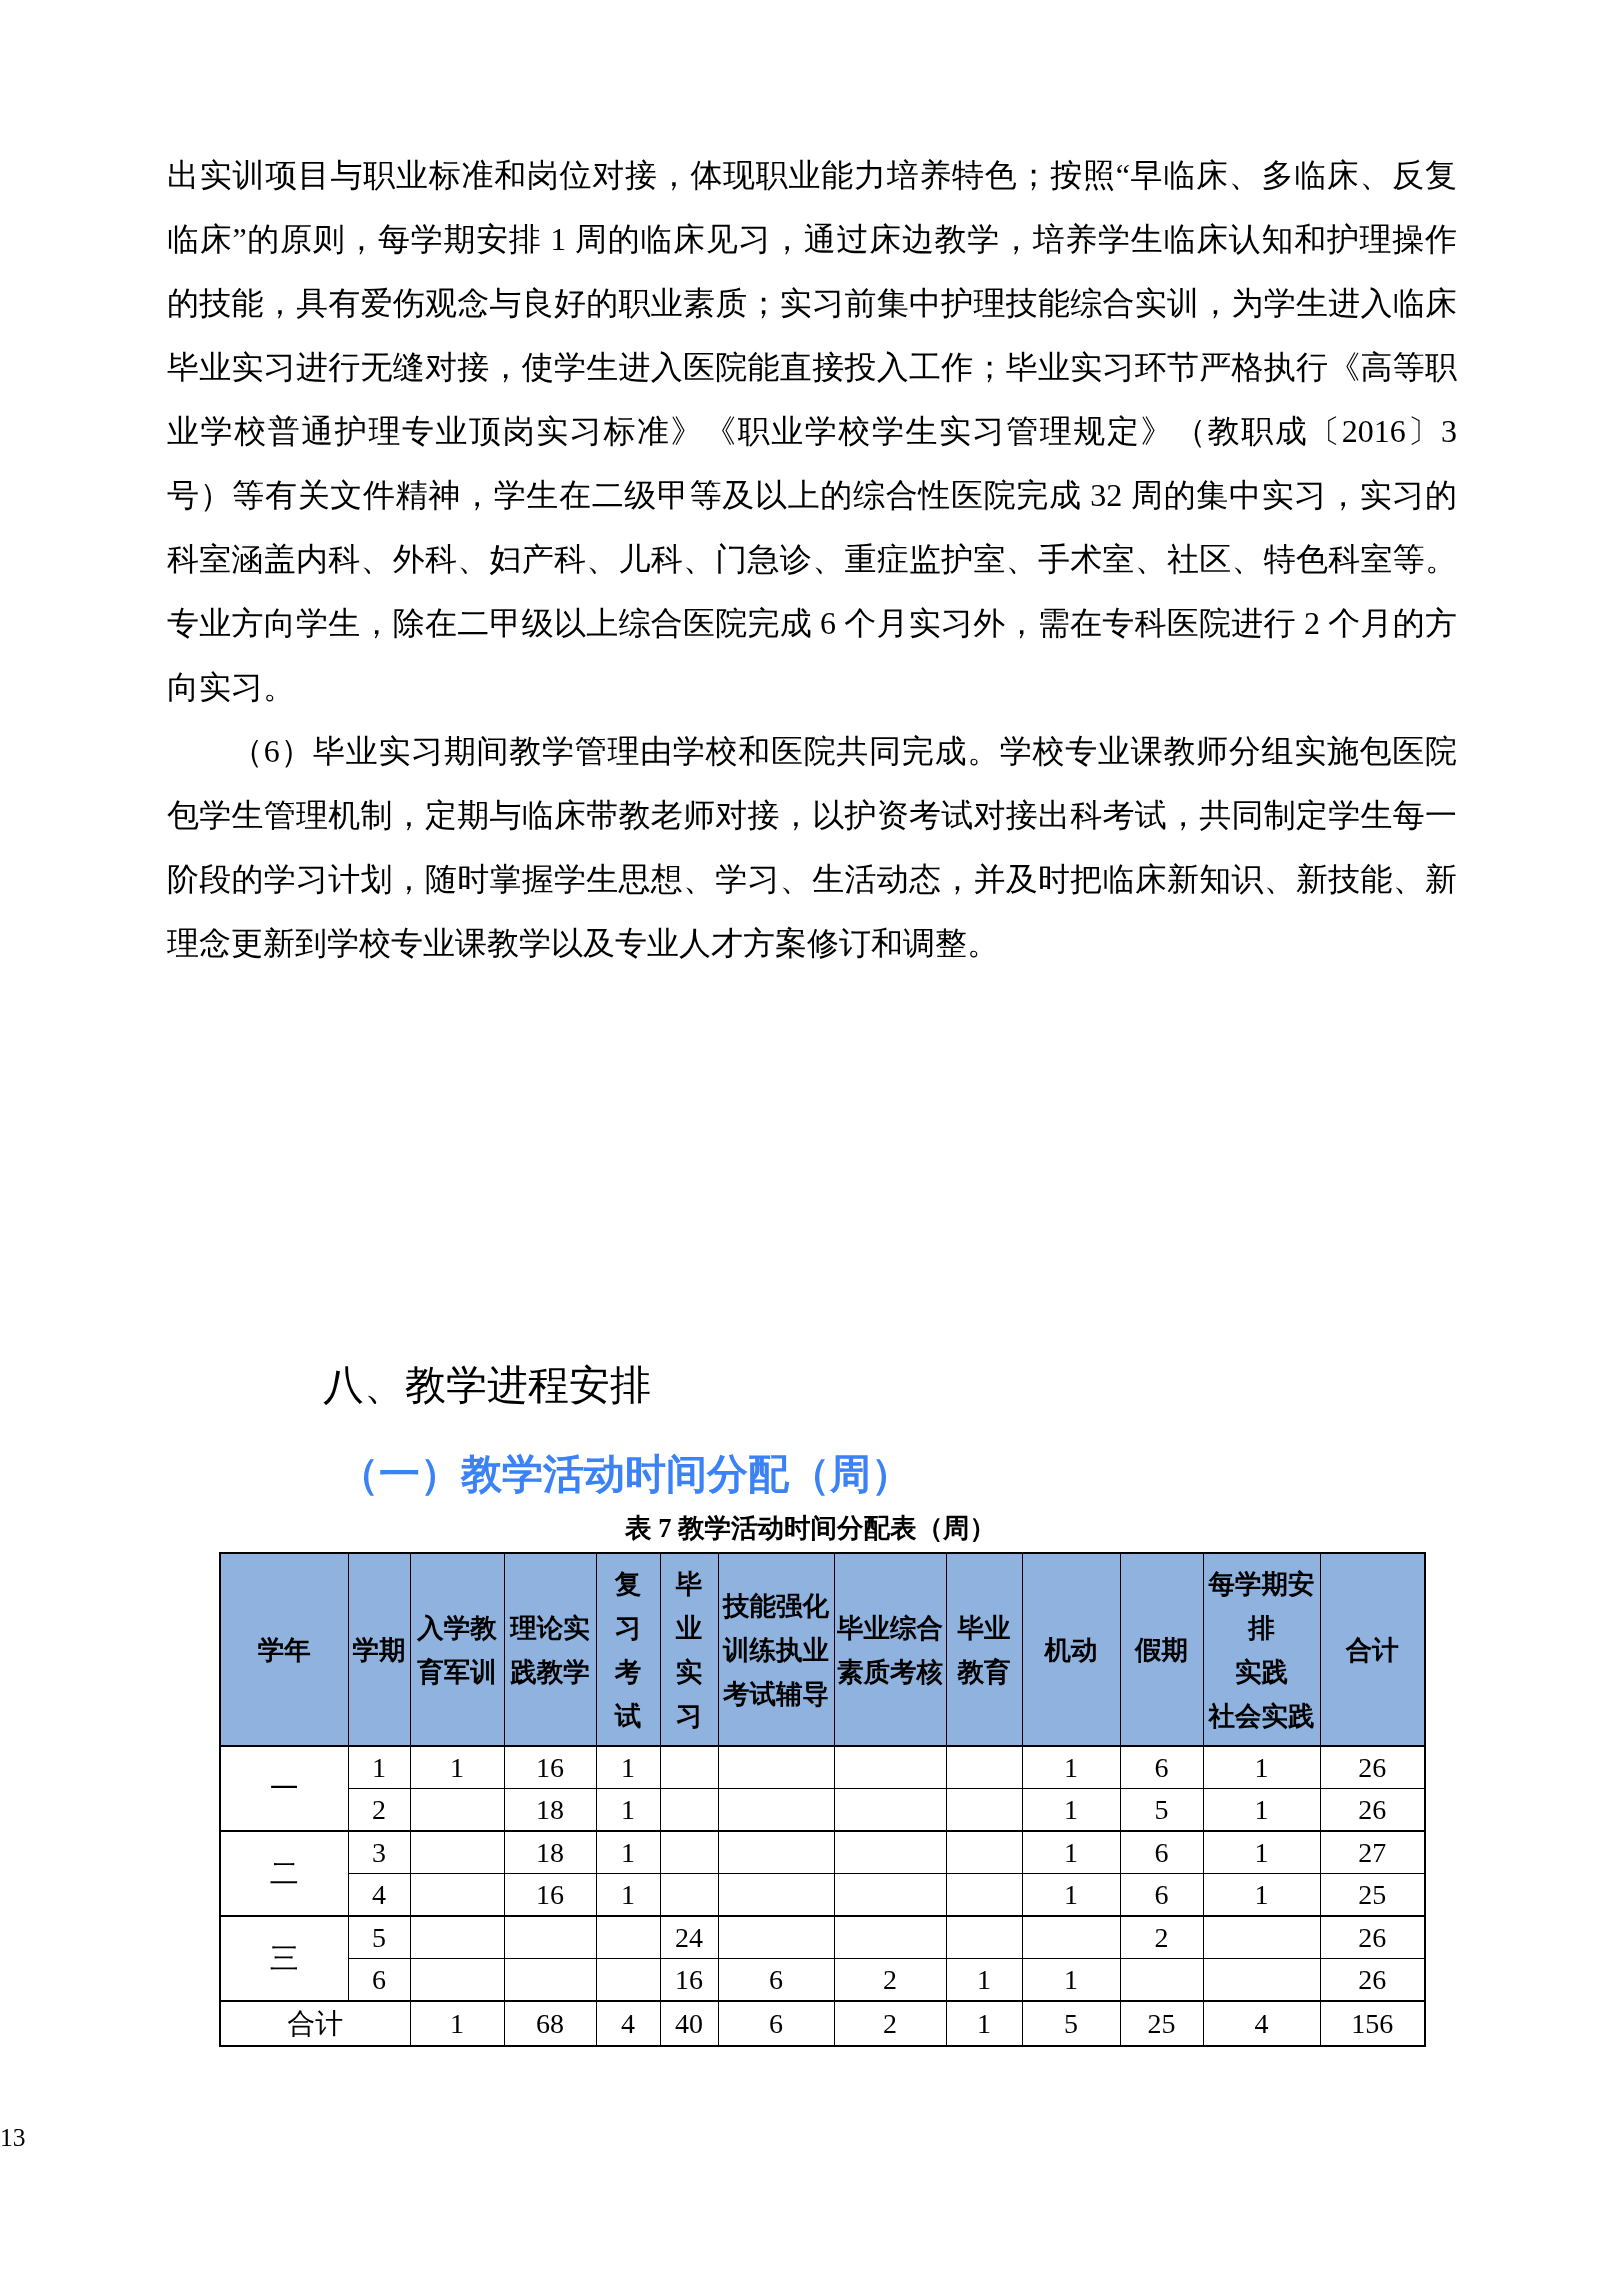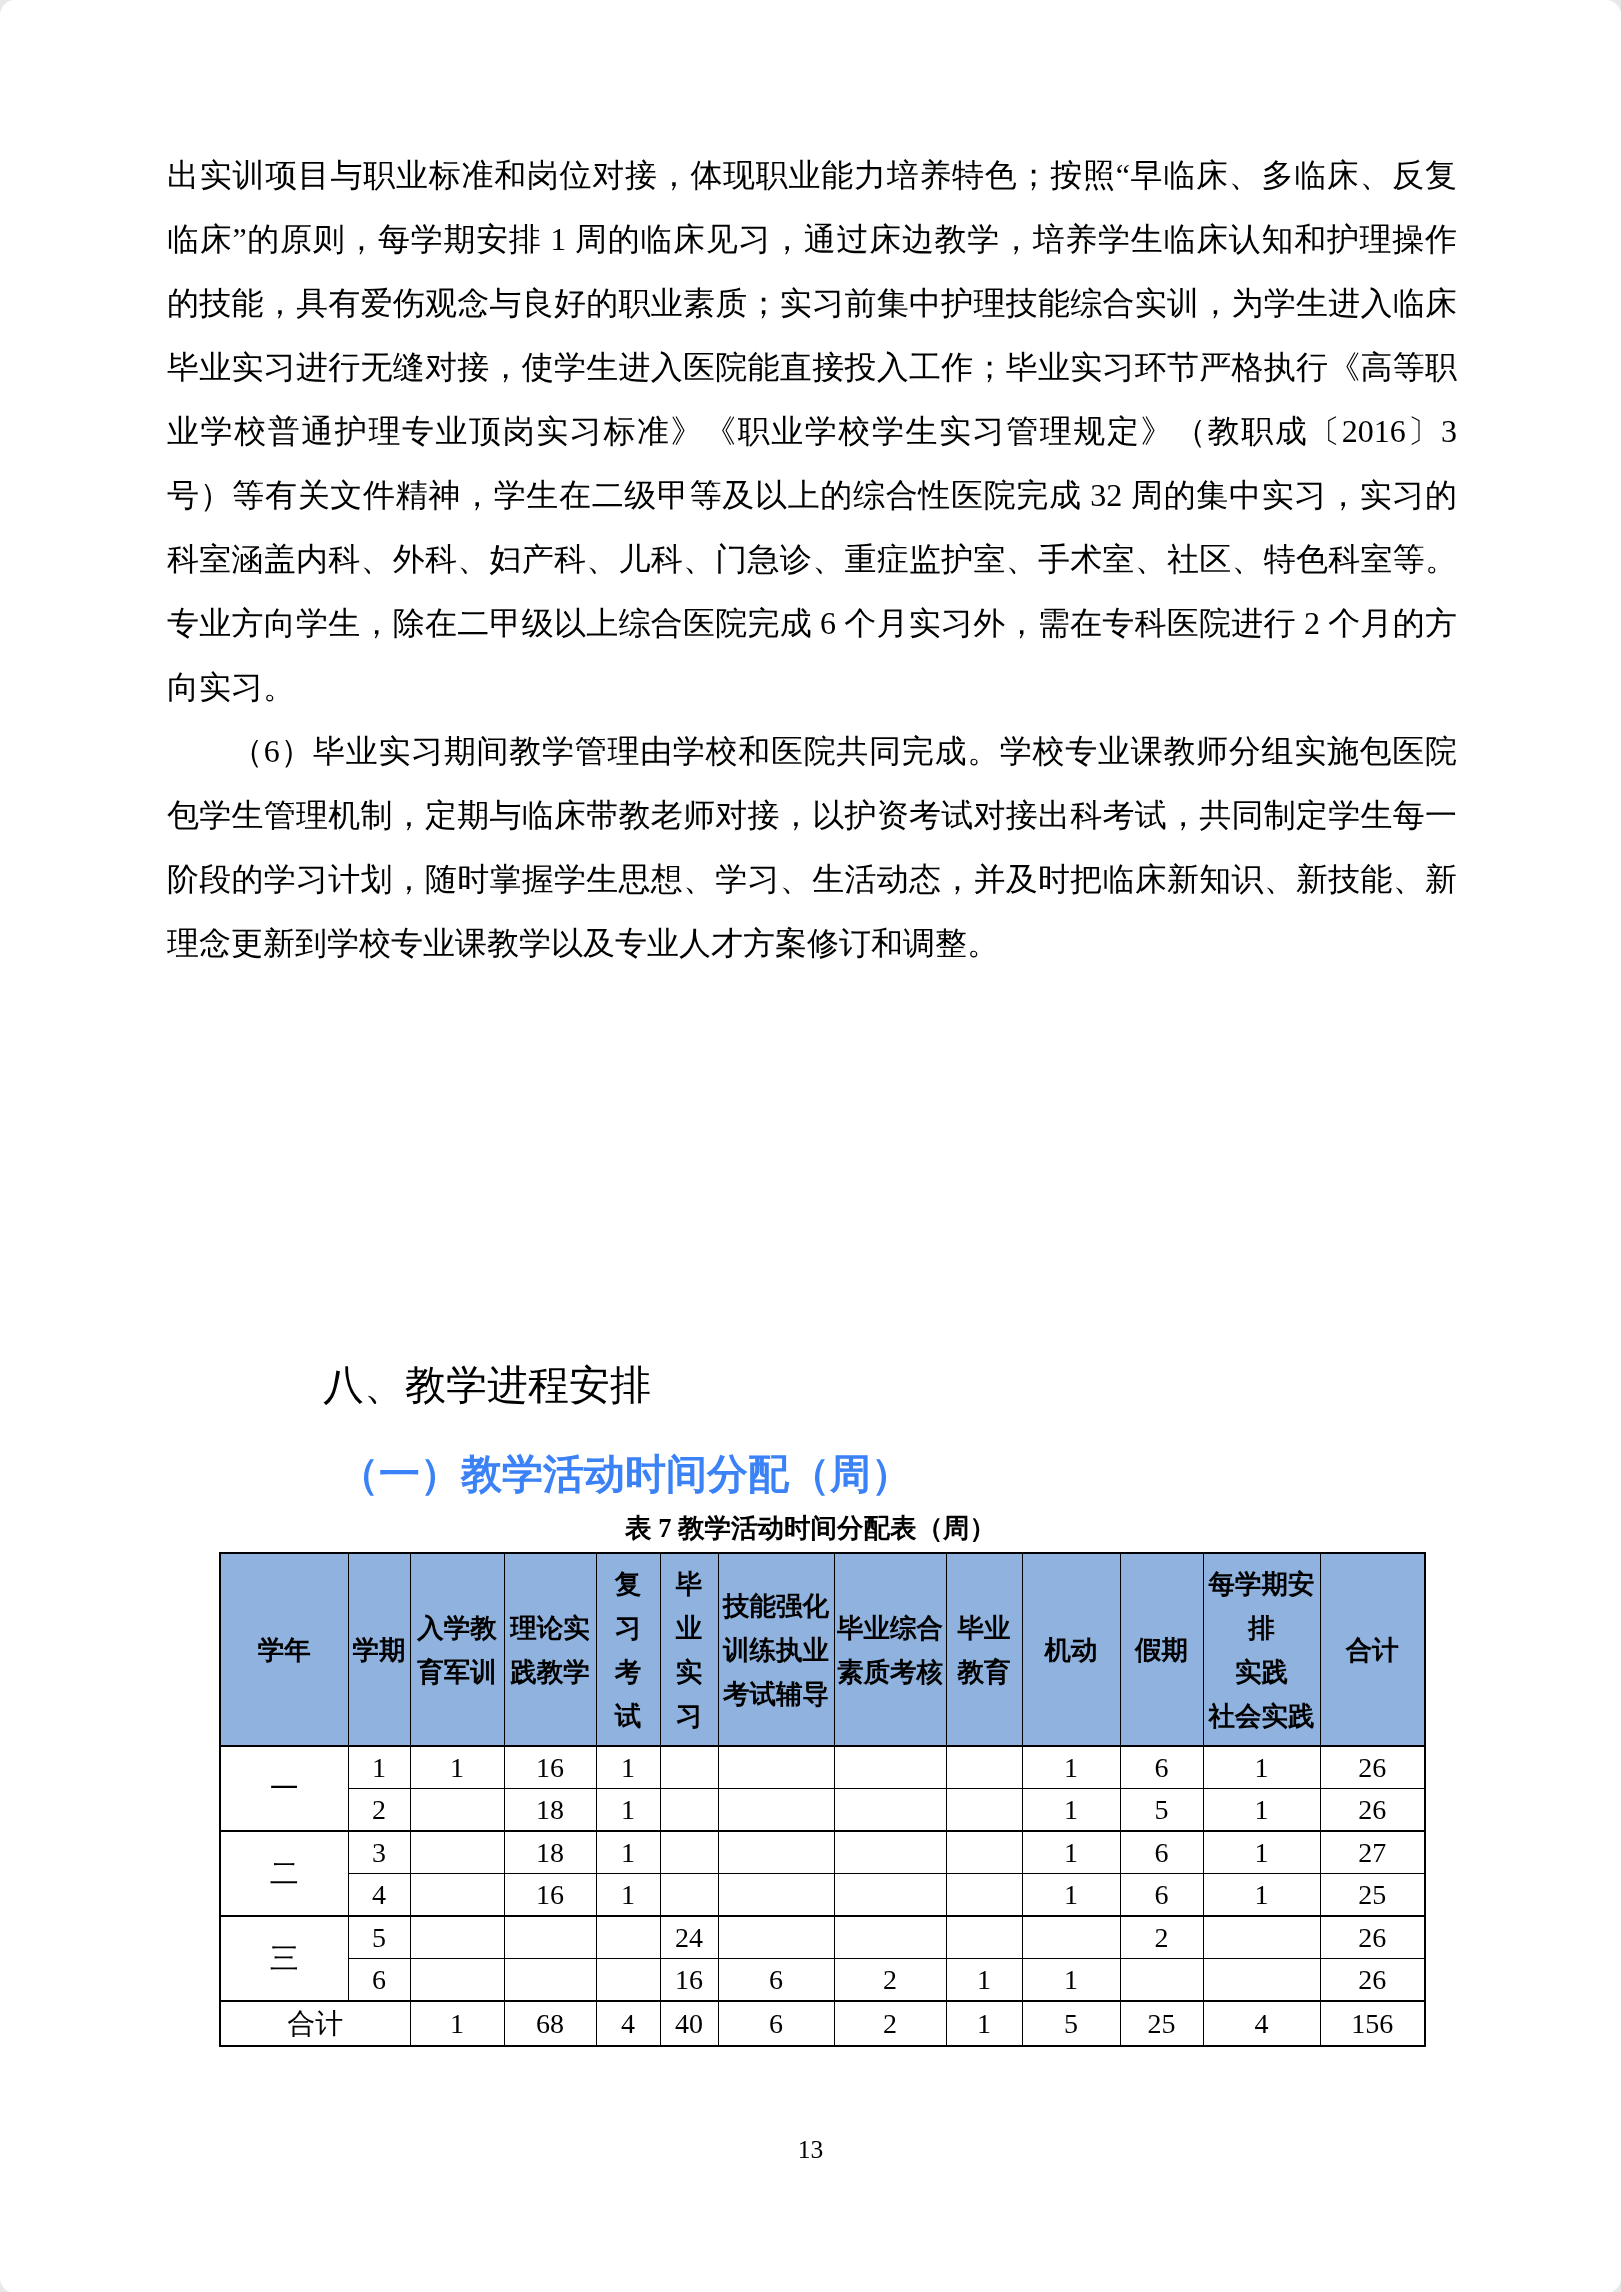--- a/index.html
+++ b/index.html
@@ -3,21 +3,20 @@
 <meta charset="utf-8">
 <style>
   html,body{margin:0;padding:0;background:#e8e8e8;}
   .page{
     position:relative;
     width:1621px;height:2293px;
     background:#ffffff;
     margin:0 auto;
     overflow:hidden;
     color:#000;
-    border-radius:15px;
   }
   
   .body-text{
     position:absolute;
     left:167px;top:143px;
     width:1290px;
     font-family:"Liberation Serif","DejaVu Serif",serif;
     font-size:32px;
     line-height:64px;
     text-align:justify;
@@ -94,25 +93,23 @@
   table.schedule td.year{font-size:29px;}
   table.schedule tr.year-start td{border-top:2.5px solid #000;}
   table.schedule tr.total-row td{
     border-top:2.9px solid #000;
     height:43px;
   }
   .page-number{
     position:absolute;
     left:0;top:2123px;
     width:100%;
-    text-align:center;
     font-family:"Liberation Serif","DejaVu Serif",serif;
     font-size:25.5px;
     color:#000;
-    margin-top:12px;
   }
 </style>
 </head>
 <body>
 
 <div class="page">
 
   <div class="body-text">
     <p>出实训项目与职业标准和岗位对接，体现职业能力培养特色；按照“早临床、多临床、反复临床”的原则，每学期安排 1 周的临床见习，通过床边教学，培养学生临床认知和护理操作的技能，具有爱伤观念与良好的职业素质；实习前集中护理技能综合实训，为学生进入临床毕业实习进行无缝对接，使学生进入医院能直接投入工作；毕业实习环节严格执行《高等职业学校普通护理专业顶岗实习标准》《职业学校学生实习管理规定》（教职成〔2016〕3 号）等有关文件精神，学生在二级甲等及以上的综合性医院完成 32 周的集中实习，实习的科室涵盖内科、外科、妇产科、儿科、门急诊、重症监护室、手术室、社区、特色科室等。专业方向学生，除在二甲级以上综合医院完成 6 个月实习外，需在专科医院进行 2 个月的方向实习。</p>
     <p class="indent">（6）毕业实习期间教学管理由学校和医院共同完成。学校专业课教师分组实施包医院包学生管理机制，定期与临床带教老师对接，以护资考试对接出科考试，共同制定学生每一阶段的学习计划，随时掌握学生思想、学习、生活动态，并及时把临床新知识、新技能、新理念更新到学校专业课教学以及专业人才方案修订和调整。</p>

